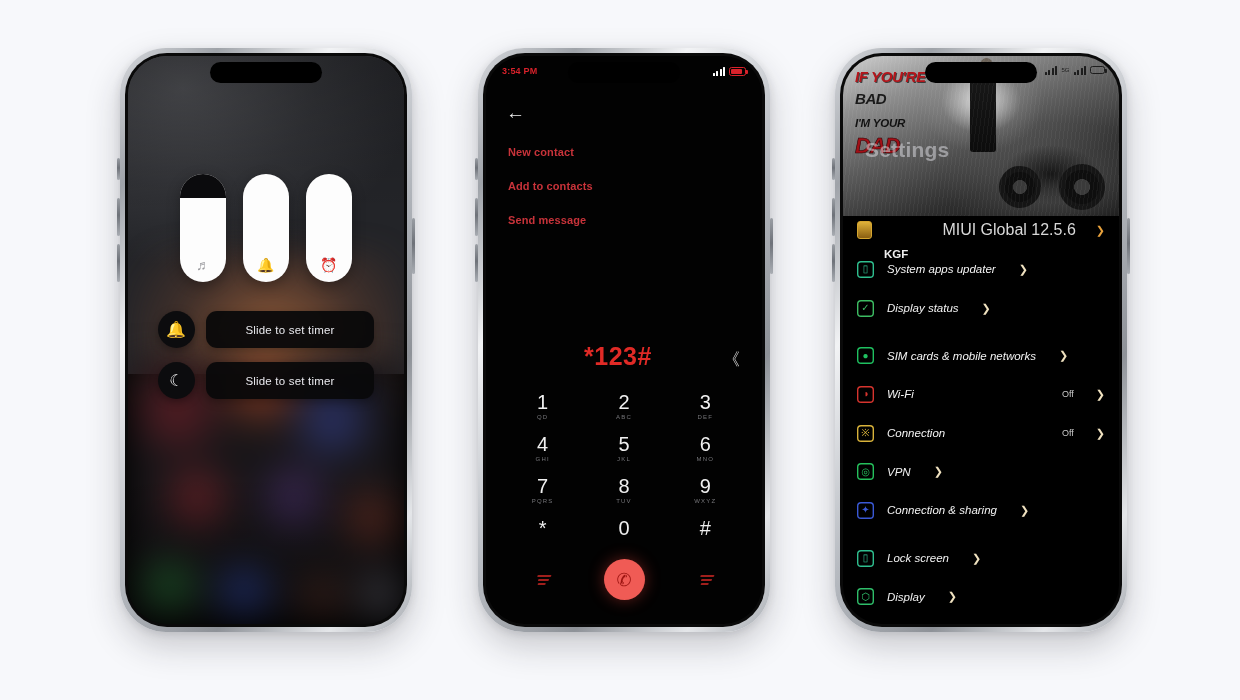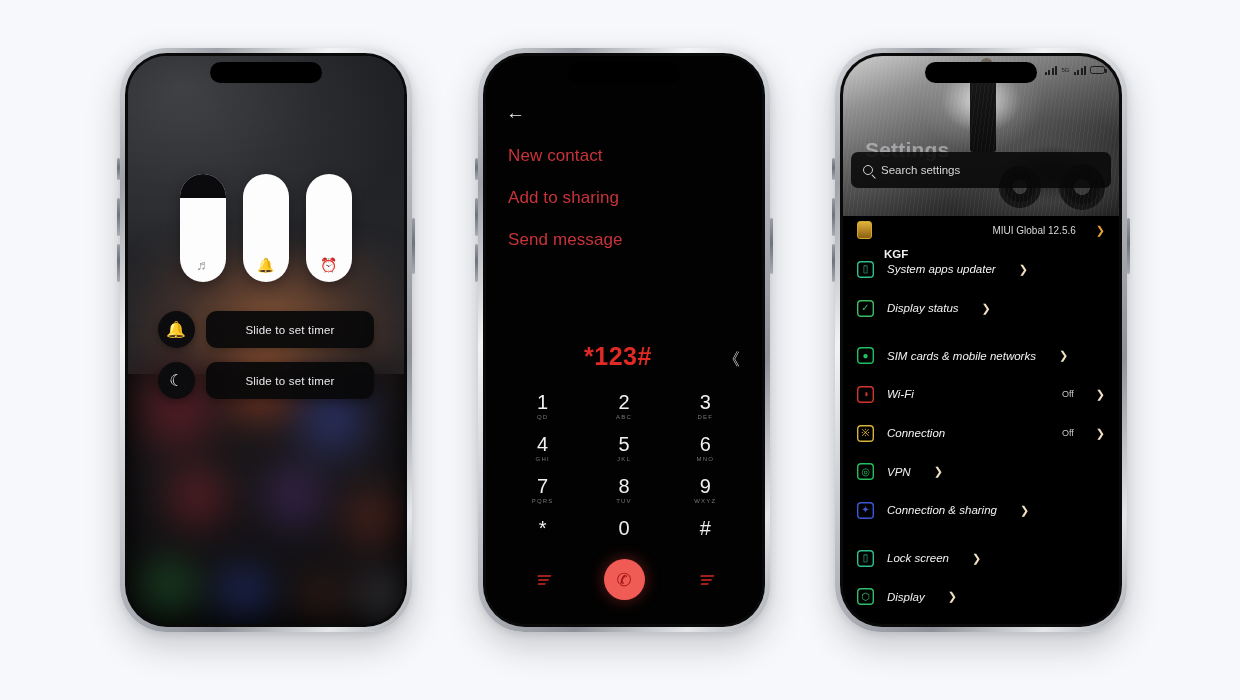--- a/index.html
+++ b/index.html
@@ -119,21 +119,21 @@
   .bars i:nth-child(3){height:7px}.bars i:nth-child(4){height:9px}
   .batt { width:17px; height:9px; border:1.2px solid #d8222b; border-radius:2.5px; position:relative; }
   .batt:after { content:""; position:absolute; right:-2.5px; top:2.5px; width:1.5px; height:4px; background:#d8222b; border-radius:0 1px 1px 0; }
   .batt i { position:absolute; left:1px; top:1px; bottom:1px; width:72%; background:#d8222b; border-radius:1px; display:block; }
 
   .nav2 { position:absolute; top:38px; left:0; right:0; height:36px; display:flex; align-items:center; padding:0 20px; }
   .back-arrow { font-size:19px; color:#f2f2f2; line-height:1; }
   .nav2-title { position:absolute; left:0; right:0; text-align:center; font-size:14.5px; font-weight:bold; color:#fff; pointer-events:none; }
 
   .menu2 { position:absolute; top:90px; left:22px; right:22px; display:flex; flex-direction:column; gap:22px; }
-  .menu2 div { font-size:17px; color:#c8333a; font-weight:normal; letter-spacing:.1px; }
+  .menu2 div { font-size:11px; color:#c8333a; font-weight:bold; letter-spacing:.1px; }
 
   .dial-number {
     position:absolute; top:286px; left:0; right:12px; text-align:center;
     font-size:25px; color:#e02a26; font-weight:bold; letter-spacing:.5px;
   }
   .dial-del { position:absolute; top:292px; right:22px; font-size:17px; color:#cfcfcf; }
 
   .keypad { position:absolute; top:336px; left:16px; right:16px; display:grid; grid-template-columns:repeat(3,1fr); row-gap:14px; }
   .key { text-align:center; }
   .key .d { font-size:20px; color:#f0f0f0; line-height:1.05; font-weight:300; }
@@ -192,21 +192,21 @@
   .searchbar .mag { width:10px; height:10px; border:1.4px solid #cfcfcf; border-radius:50%; position:relative; flex:none; }
   .searchbar .mag:after { content:""; position:absolute; right:-4px; bottom:-3px; width:5px; height:1.4px; background:#cfcfcf; transform:rotate(45deg); }
   .searchbar span { font-size:11.5px; color:#d6d6d6; }
 
   .kgf-row {
     position:absolute; top:160px; left:0; right:0; height:28px;
     display:flex; align-items:center; padding:0 14px; gap:12px; z-index:9;
   }
   .kgf-icon { width:15px; height:18px; border-radius:3px; background:linear-gradient(180deg,#e0b23a,#8a5f12); border:1px solid #d6a62f; flex:none; }
   .kgf-name { font-size:11.5px; color:#f0f0f0; font-weight:bold;margin-top:47px; }
-  .kgf-ver { margin-left:auto; font-size:10px; color:#d8d8d8; }
+  .kgf-ver { margin-left:auto; font-size:16px; color:#d8d8d8; }
   .kgf-row .chev { color:#e8a13c; font-size:11px; margin-left:8px; }
 
   .rows { position:absolute; top:194px; left:0; right:0; bottom:0; padding:0 14px; }
   .srow { display:flex; align-items:center; height:38.7px; gap:13px; }
   .srow.gap { margin-top:9px; }
   .ico {
     width:17px; height:17px; flex:none; border-radius:4px;
     display:flex; align-items:center; justify-content:center;
     font-size:10px; line-height:1;
   }
@@ -276,28 +276,42 @@
 
   <div class="phone" id="phone2">
     <div class="btn-side btn-left-1"></div>
     <div class="btn-side btn-left-2"></div>
     <div class="btn-side btn-left-3"></div>
     <div class="btn-side btn-right-1"></div>
     <div class="phone-inner">
       <div class="screen scr2">
         <div class="island"></div>
 
+        <div class="statusbar">
+          <div class="sb-time">3:54 PM</div>
+          <div class="sb-right">
+            <span class="bars">
+                <i></i>
+                <i></i>
+                <i></i>
+                <i></i>
+              </span>
+            <span class="batt">
+                <i></i>
+              </span>
+          </div>
+        </div>
 
         <div class="nav2">
           <div class="back-arrow">←</div>
         </div>
 
         <div class="menu2">
           <div>New contact</div>
-          <div>Add to sharing</div>
+          <div>Add to contacts</div>
           <div>Send message</div>
         </div>
 
         <div class="dial-number">*123#</div>
         <div class="dial-del">《</div>
 
         <div class="keypad" id="keypad">
             <div class="key">
               <div class="d">1</div>
               <div class="l">QD</div>
@@ -371,20 +385,26 @@
       <div class="screen scr3">
         <div class="banner">
           <div class="banner-bg"></div>
           <div class="banner-figure"></div>
           <div class="banner-head"></div>
           <div class="banner-bike">
             <div class="bike-wheel bw1"></div>
             <div class="bike-wheel bw2"></div>
           </div>
           <div class="banner-grain"></div>
+          <div class="banner-txt">
+            <div class="l1">IF YOU'RE</div>
+            <div class="l2">BAD</div>
+            <div class="l3">I'M YOUR</div>
+            <div class="l4">DAD</div>
+          </div>
           <div class="settings-word">Settings</div>
         </div>
 
         <div class="island"></div>
 
         <div class="sb3">
           <span class="bars">
               <i></i>
               <i></i>
               <i></i>
@@ -393,24 +413,20 @@
           <span class="kb">5G</span>
           <span class="bars">
               <i></i>
               <i></i>
               <i></i>
               <i></i>
             </span>
           <span class="batt3"></span>
         </div>
 
-        <div class="searchbar">
-          <span class="mag"></span>
-          <span>Search settings</span>
-        </div>
 
         <div class="kgf-row">
           <span class="kgf-icon"></span>
           <span class="kgf-name">KGF</span>
           <span class="kgf-ver">MIUI Global 12.5.6</span>
           <span class="chev">❯</span>
         </div>
 
         <div class="rows" id="settings-rows">
             <div class="srow">

